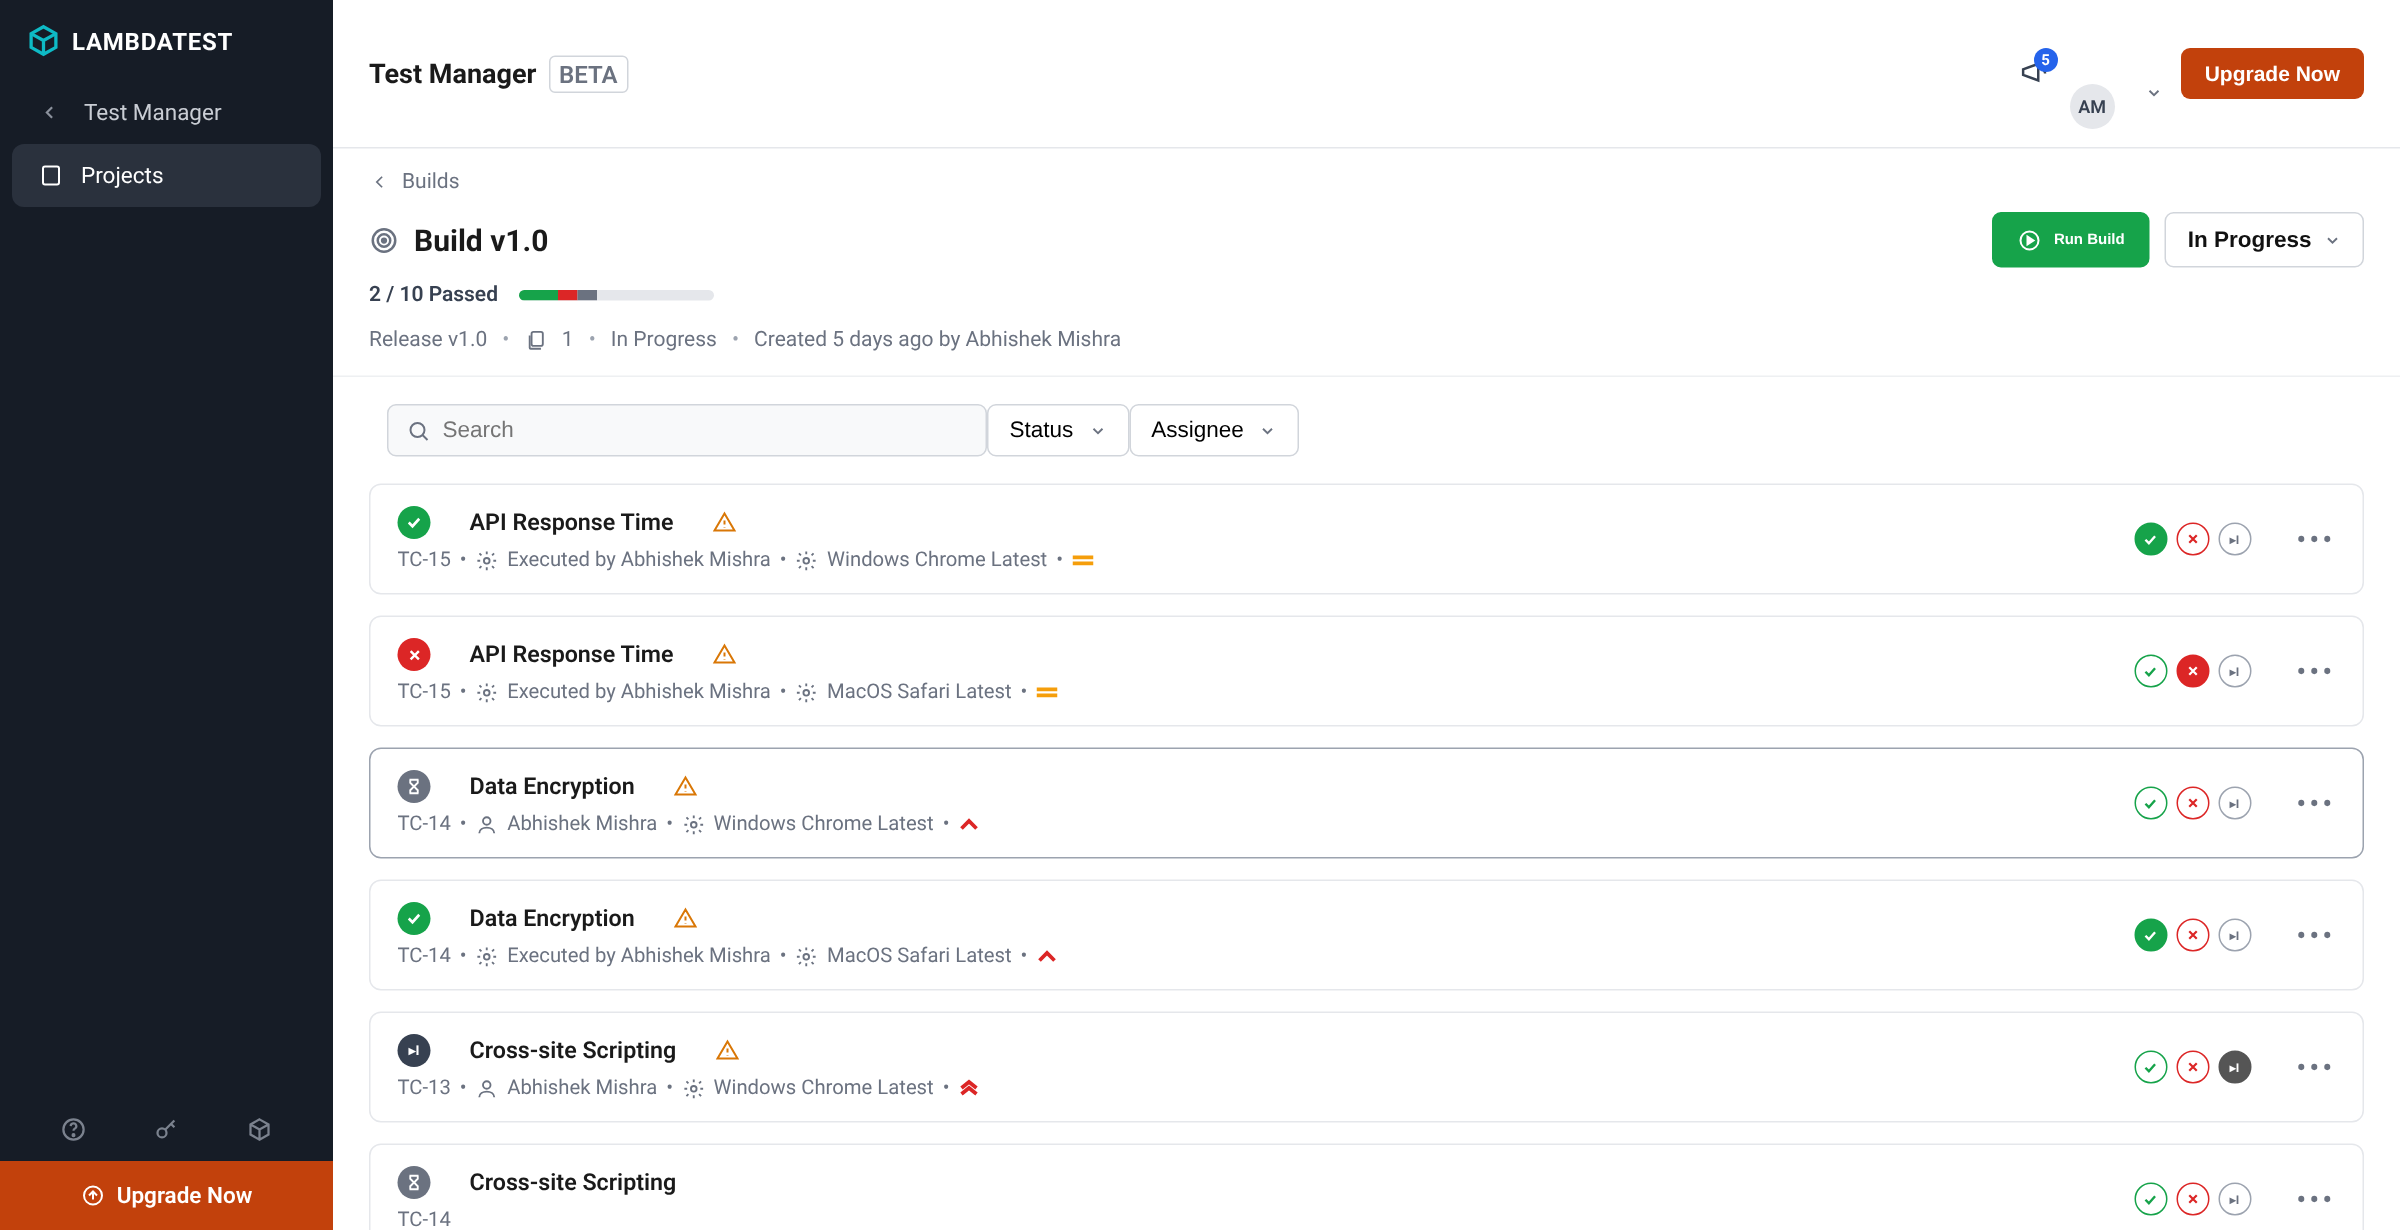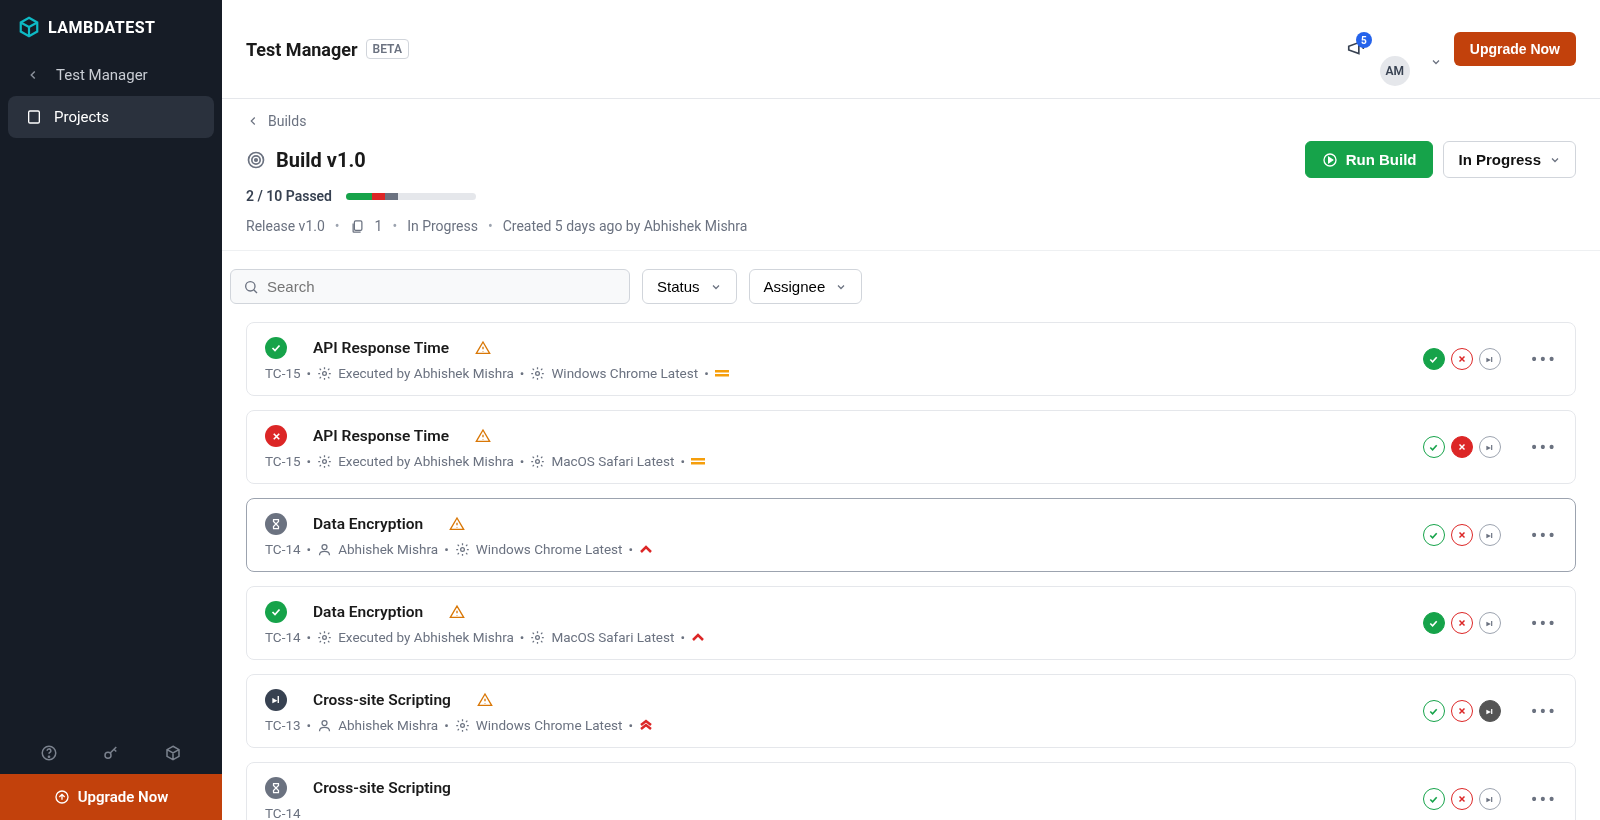--- a/index.html
+++ b/index.html
@@ -11,42 +11,42 @@
 .nav-item { display: flex; align-items: center; gap: 12px; padding: 12px 18px; font-size: 15px; color: #c9cdd4; cursor: pointer; border-radius: 8px; margin: 0 8px; }
 .nav-item.active { background: #2a313d; color: #fff; }
 .nav-item .chev { margin-right: 4px; }
 .sidebar-spacer { flex: 1; }
 .sidebar-footer-icons { display: flex; justify-content: space-around; padding: 12px 18px; }
 .sidebar-footer-icons .ic { color: #7b828e; cursor: pointer; }
 .upgrade-bar { background: #c2410c; color: #fff; display: flex; align-items: center; justify-content: center; gap: 8px; padding: 14px 0; font-size: 15px; font-weight: 600; cursor: pointer; }
 .main { flex: 1; display: flex; flex-direction: column; overflow: hidden; }
 .topbar { display: flex; align-items: center; padding: 12px 24px; border-bottom: 1px solid #e5e7eb; }
 .topbar-title { font-size: 18px; font-weight: 700; margin-right: 8px; }
-.beta-badge { font-size: 12px; font-weight: 600; color: #6b7280; border: 1px solid #d1d5db; border-radius: 4px; padding: 2px 6px; }
+.beta-badge { font-size: 16px; font-weight: 600; color: #6b7280; border: 1px solid #d1d5db; border-radius: 4px; padding: 2px 6px; }
 .topbar-spacer { flex: 1; }
 .notif { position: relative; margin-right: 12px; cursor: pointer; }
 .notif-badge { position: absolute; top: -6px; right: -4px; background: #2563eb; color: #fff; font-size: 10px; font-weight: 700; border-radius: 50%; width: 16px; height: 16px; display: flex; align-items: center; justify-content: center; }
 .avatar { width: 30px; height: 30px; border-radius: 50%; background: #e5e7eb; color: #374151; font-size: 12px; font-weight: 600; display: flex; align-items: center; justify-content: center; margin-right: 4px; }
 .avatar-wrap { display: flex; align-items: flex-start; gap: 16px; margin-right: 12px; cursor: pointer; margin-top: 44px; }
 .upgrade-btn { background: #c2410c; color: #fff; border: none; border-radius: 6px; padding: 9px 16px; font-size: 14px; font-weight: 700; cursor: pointer; }
 .content { flex: 1; overflow-y: auto; }
 .breadcrumb { display: flex; align-items: center; gap: 8px; padding: 14px 24px 8px; color: #6b7280; font-size: 14px; }
 .build-header { padding: 4px 24px 16px; border-bottom: 1px solid #eef0f2; }
 .build-title-row { display: flex; align-items: center; }
 .build-title { font-size: 20px; font-weight: 700; display: flex; align-items: center; gap: 10px; }
 .target-icon { width: 20px; height: 20px; color: #6b7280; }
 .build-actions { margin-left: auto; display: flex; gap: 10px; }
-.btn-green { background: #16a34a; color: #fff; border: 1px solid #16a34a; border-radius: 6px; padding: 9px 16px; font-size: 15px; font-weight: 600; cursor: pointer; display: flex; align-items: center; gap: 8px; }
+.btn-green { background: #16a34a; color: #fff; border: 1px solid #16a34a; border-radius: 6px; padding: 9px 16px; font-size: 10px; font-weight: 600; cursor: pointer; display: flex; align-items: center; gap: 8px; }
 .btn-outline { background: #fff; color: #111; border: 1px solid #d1d5db; border-radius: 6px; padding: 9px 14px; font-size: 15px; font-weight: 600; cursor: pointer; display: flex; align-items: center; gap: 8px; }
 .progress-row { display: flex; align-items: center; gap: 14px; margin-top: 10px; font-size: 14px; color: #374151; font-weight: 600; }
 .progress-bar { width: 130px; height: 7px; background: #e5e7eb; border-radius: 4px; overflow: hidden; display: flex; }
 .pb-seg { height: 100%; }
 .meta-row { display: flex; align-items: center; gap: 10px; margin-top: 14px; font-size: 14px; color: #6b7280; }
 .meta-dot { color: #9ca3af; }
-.toolbar { display: flex; align-items: center; gap: 12px; padding: 18px 8px; }
+.toolbar { display: flex; align-items: center; padding: 18px 36px; }
 .search-box { flex: 0 0 400px; display: flex; align-items: center; gap: 8px; border: 1px solid #d1d5db; background: #f8f9fa; border-radius: 6px; padding: 8px 12px; }
 .search-box input { border: none; background: transparent; outline: none; font-size: 15px; flex: 1; color: #374151; }
 .filter-btn { display: flex; align-items: center; gap: 10px; border: 1px solid #d1d5db; background: #fff; border-radius: 6px; padding: 8px 14px; font-size: 15px; font-weight: 500; cursor: pointer; }
 .test-list { padding: 0 24px 24px; display: flex; flex-direction: column; gap: 14px; }
 .test-card { border: 1px solid #e5e7eb; border-radius: 8px; padding: 14px 18px; display: flex; align-items: center; position: relative; }
 .test-card.hover { border-color: #9ca3af; }
 .test-left { flex: 1; }
 .test-title-row { display: flex; align-items: center; gap: 26px; font-size: 15.5px; font-weight: 600; }
 .status-circle { width: 22px; height: 22px; border-radius: 50%; display: flex; align-items: center; justify-content: center; }
 .sc-pass { background: #16a34a; color: #fff; }

